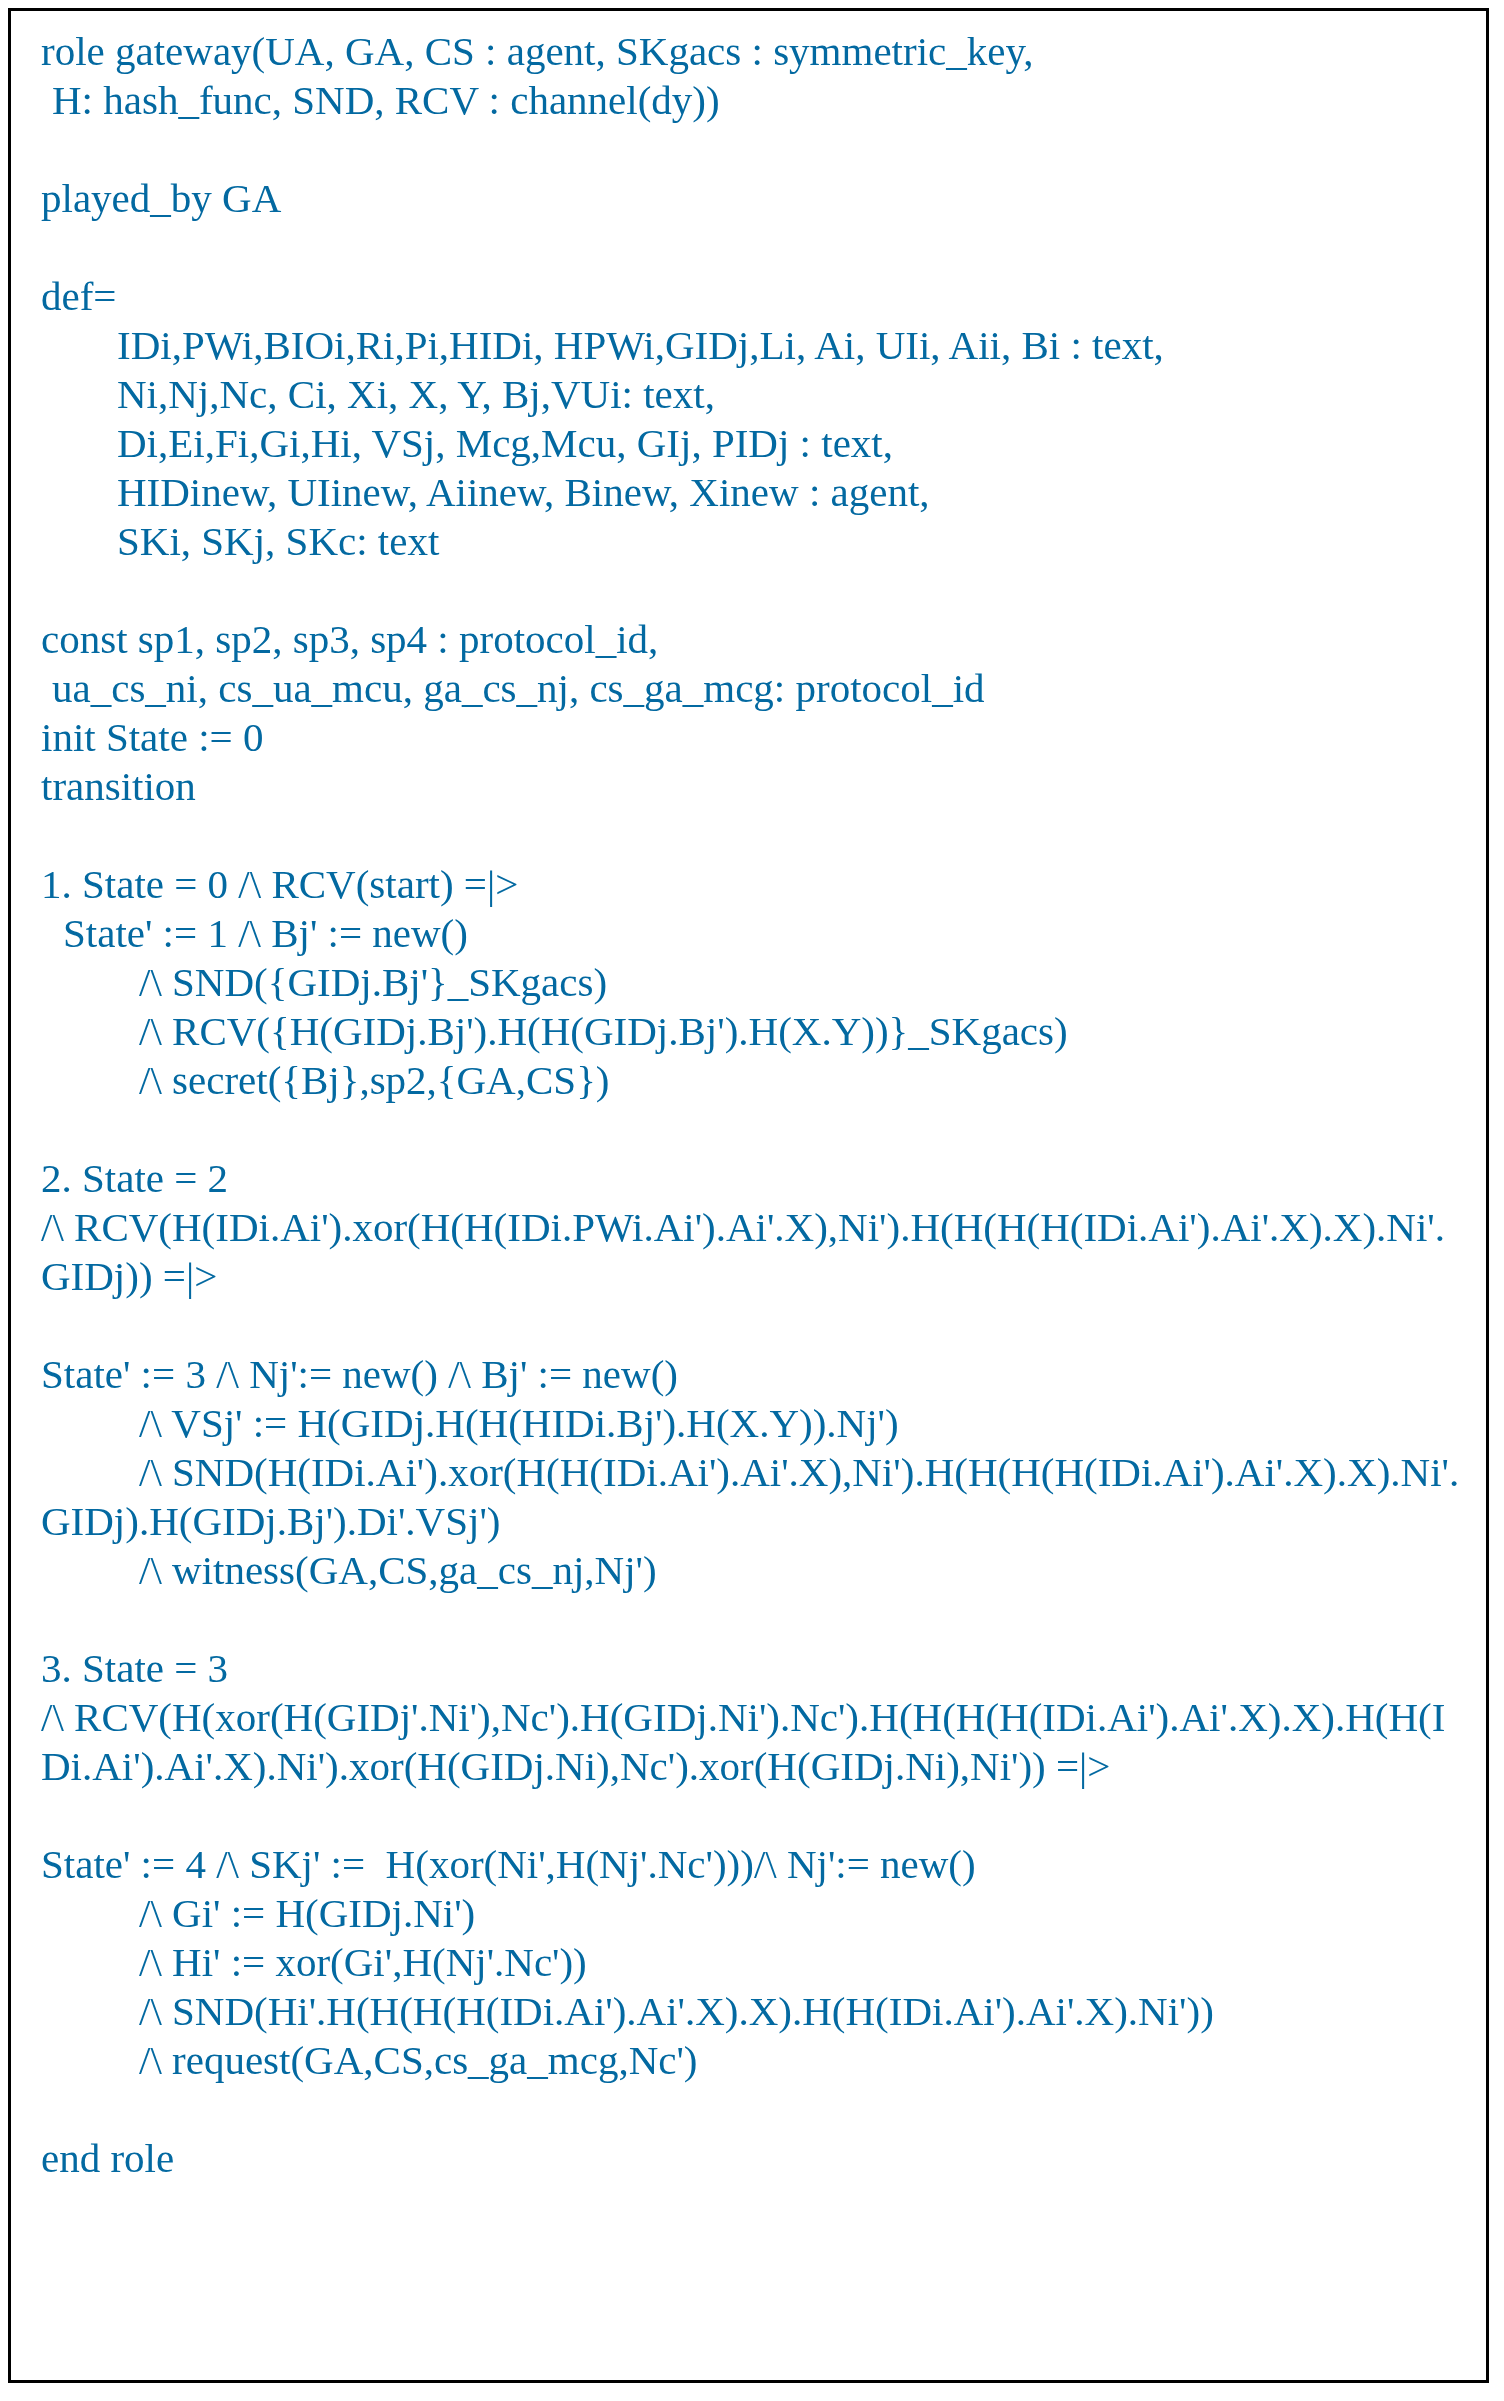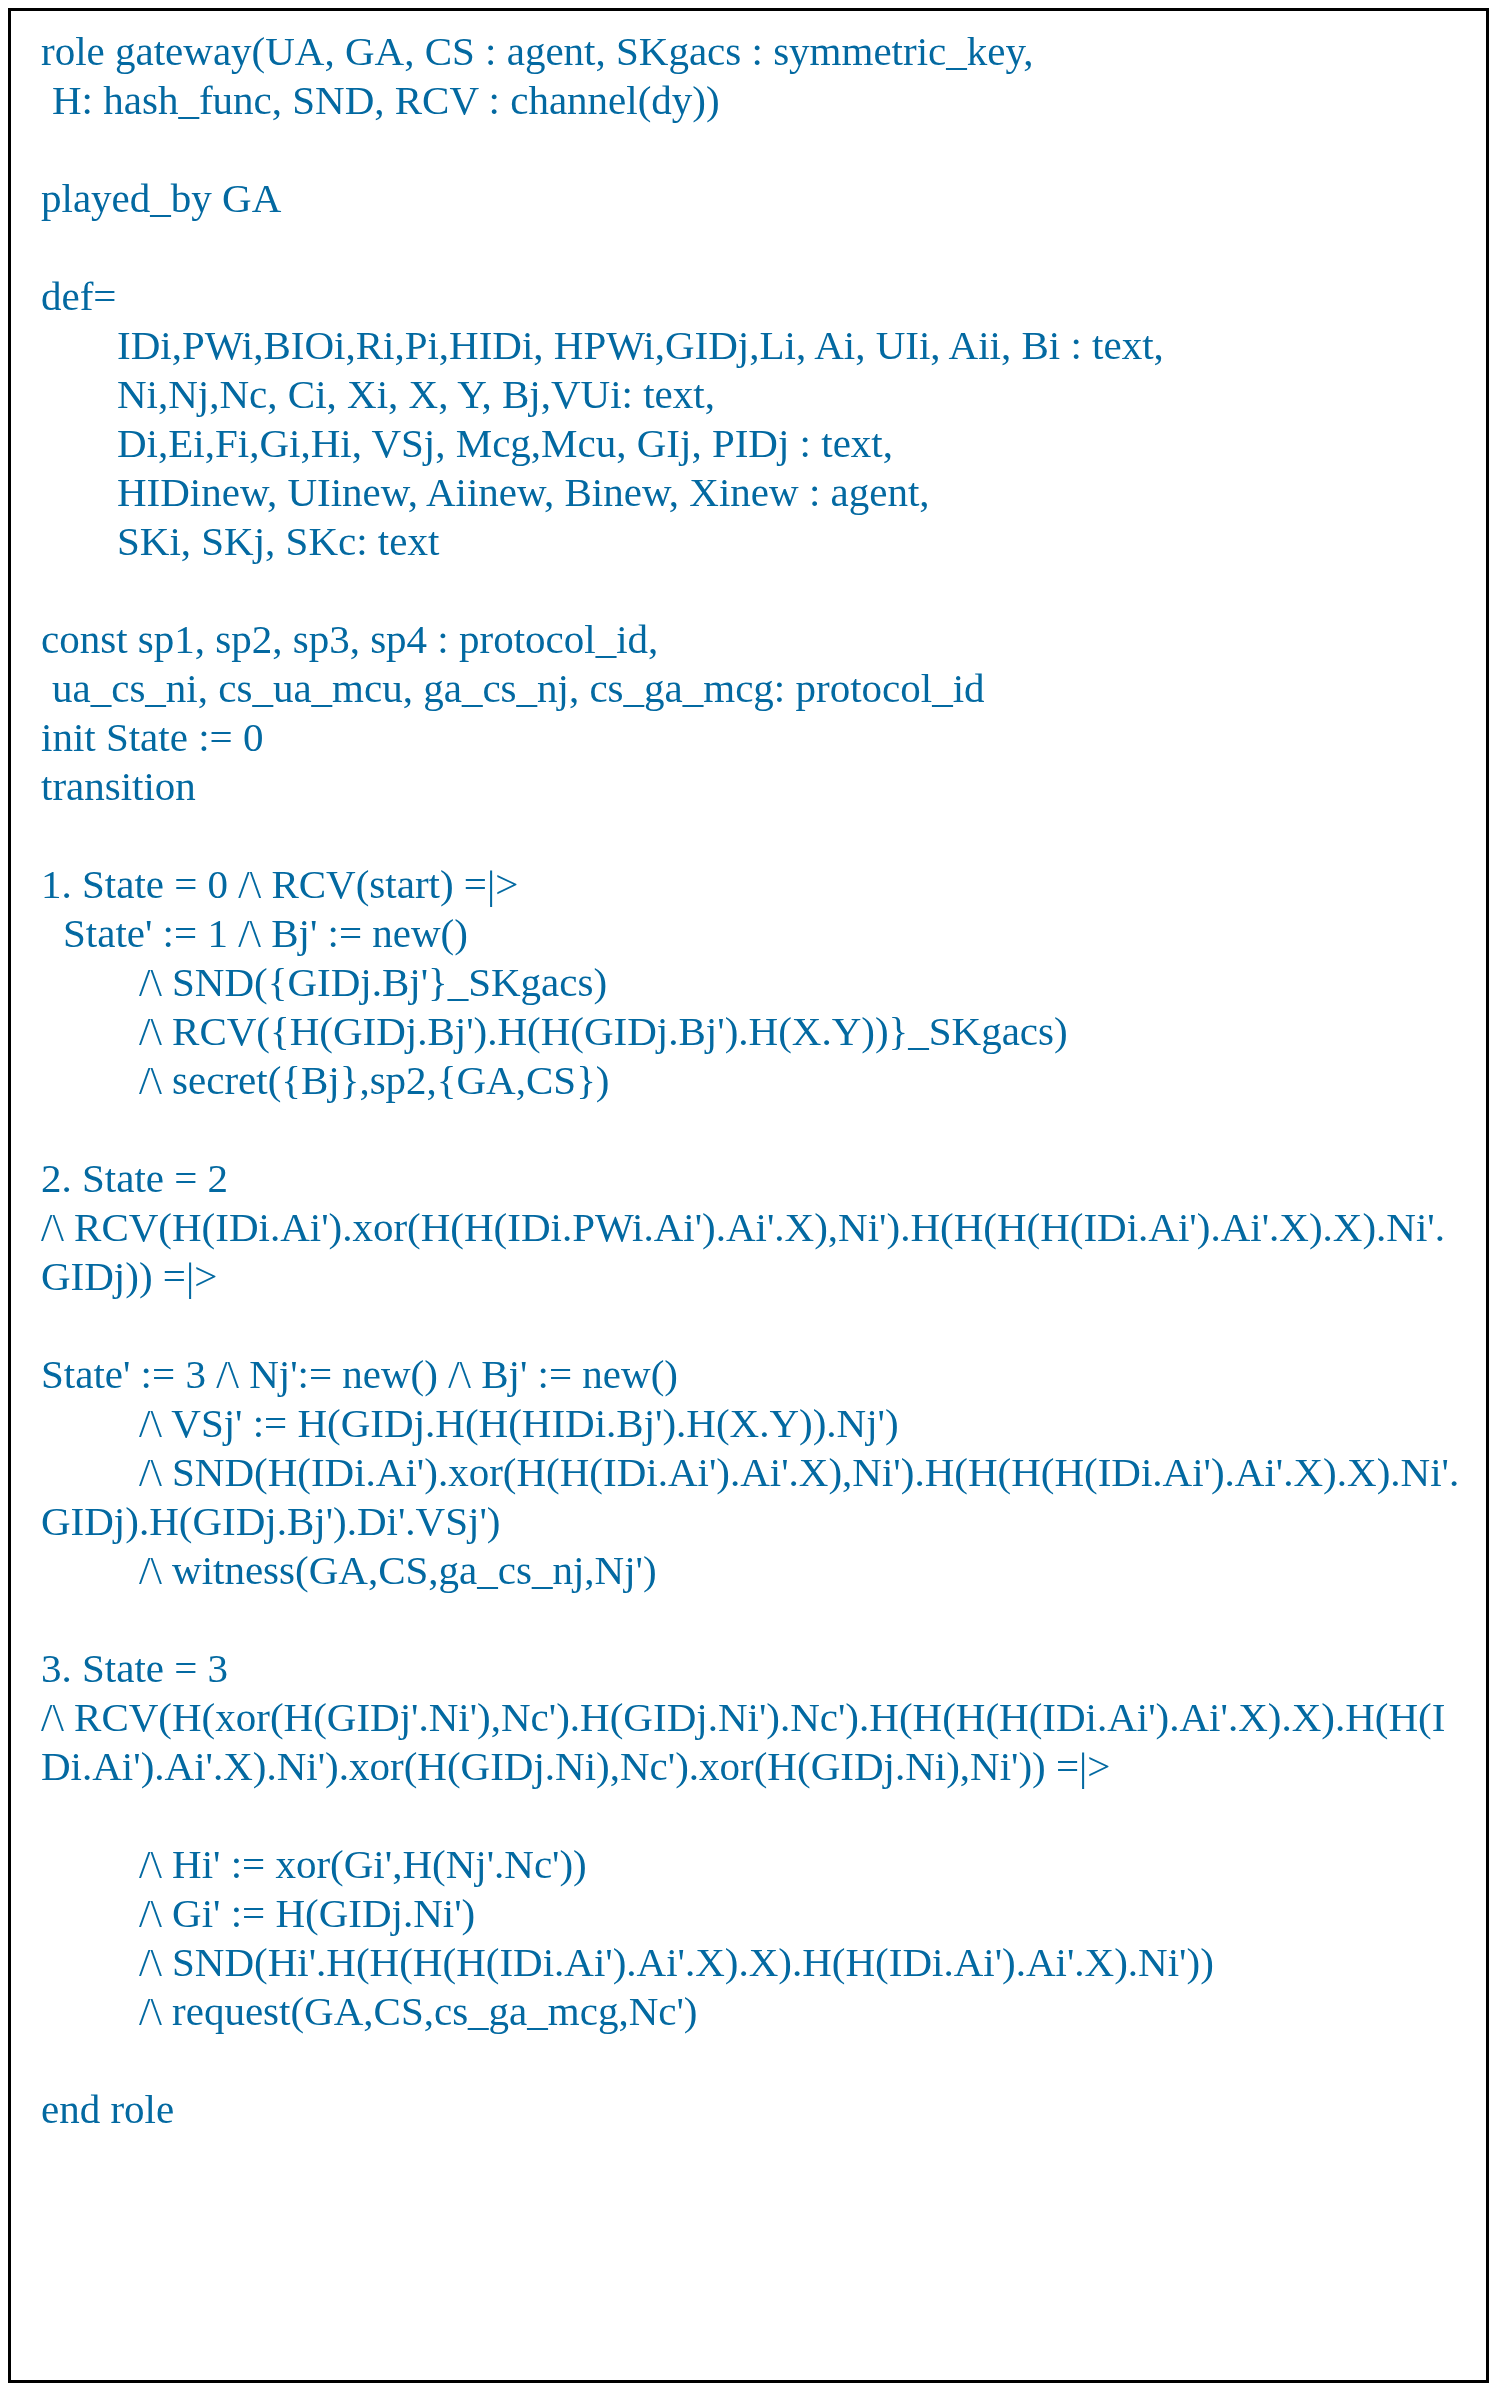--- a/index.html
+++ b/index.html
@@ -83,20 +83,21 @@
   <span class="line ind0">State' := 3 /\ Nj':= new() /\ Bj' := new()</span>
   <span class="line ind4">/\ VSj' := H(GIDj.H(H(HIDi.Bj').H(X.Y)).Nj')</span>
   <span class="line ind4">/\ SND(H(IDi.Ai').xor(H(H(IDi.Ai').Ai'.X),Ni').H(H(H(H(IDi.Ai').Ai'.X).X).Ni'.</span>
   <span class="line ind0">GIDj).H(GIDj.Bj').Di'.VSj')</span>
   <span class="line ind4">/\ witness(GA,CS,ga_cs_nj,Nj')</span>
   <span class="line ind0"></span>
   <span class="line ind0">3. State = 3</span>
   <span class="line ind0">/\ RCV(H(xor(H(GIDj'.Ni'),Nc').H(GIDj.Ni').Nc').H(H(H(H(IDi.Ai').Ai'.X).X).H(H(I</span>
   <span class="line ind0">Di.Ai').Ai'.X).Ni').xor(H(GIDj.Ni),Nc').xor(H(GIDj.Ni),Ni')) =|&gt;</span>
   <span class="line ind0"></span>
+  <span class="line ind0">State' := 4 /\ SKj' :=  H(xor(Ni',H(Nj'.Nc')))/\ Nj':= new()</span>
+  <span class="line ind4">/\ Gi' := H(GIDj.Ni')</span>
   <span class="line ind4">/\ Hi' := xor(Gi',H(Nj'.Nc'))</span>
-  <span class="line ind4">/\ Gi' := H(GIDj.Ni')</span>
   <span class="line ind4">/\ SND(Hi'.H(H(H(H(IDi.Ai').Ai'.X).X).H(H(IDi.Ai').Ai'.X).Ni'))</span>
   <span class="line ind4">/\ request(GA,CS,cs_ga_mcg,Nc')</span>
   <span class="line ind0"></span>
   <span class="line ind0">end role</span>
 </div>
 
 
 </body></html>

